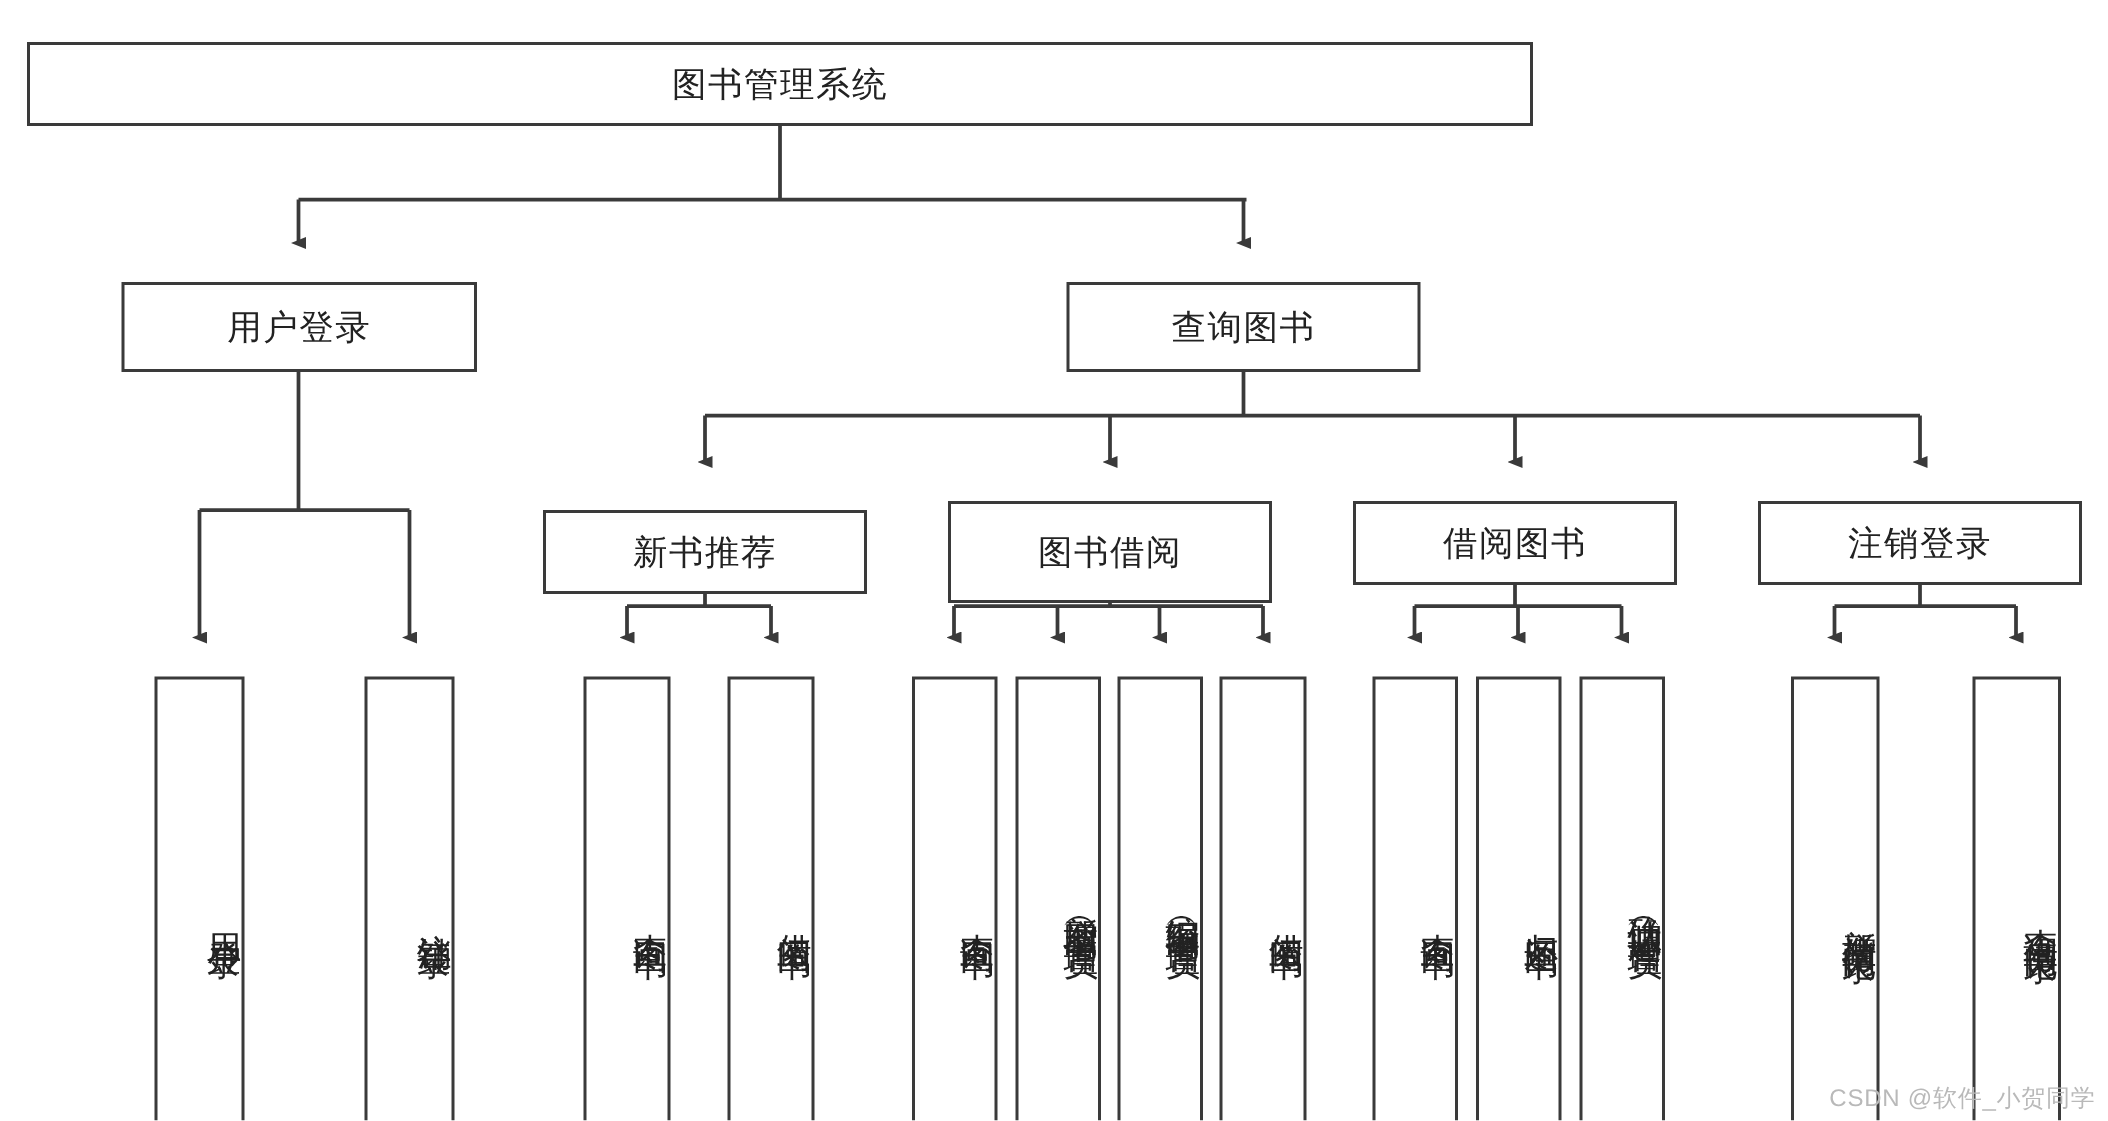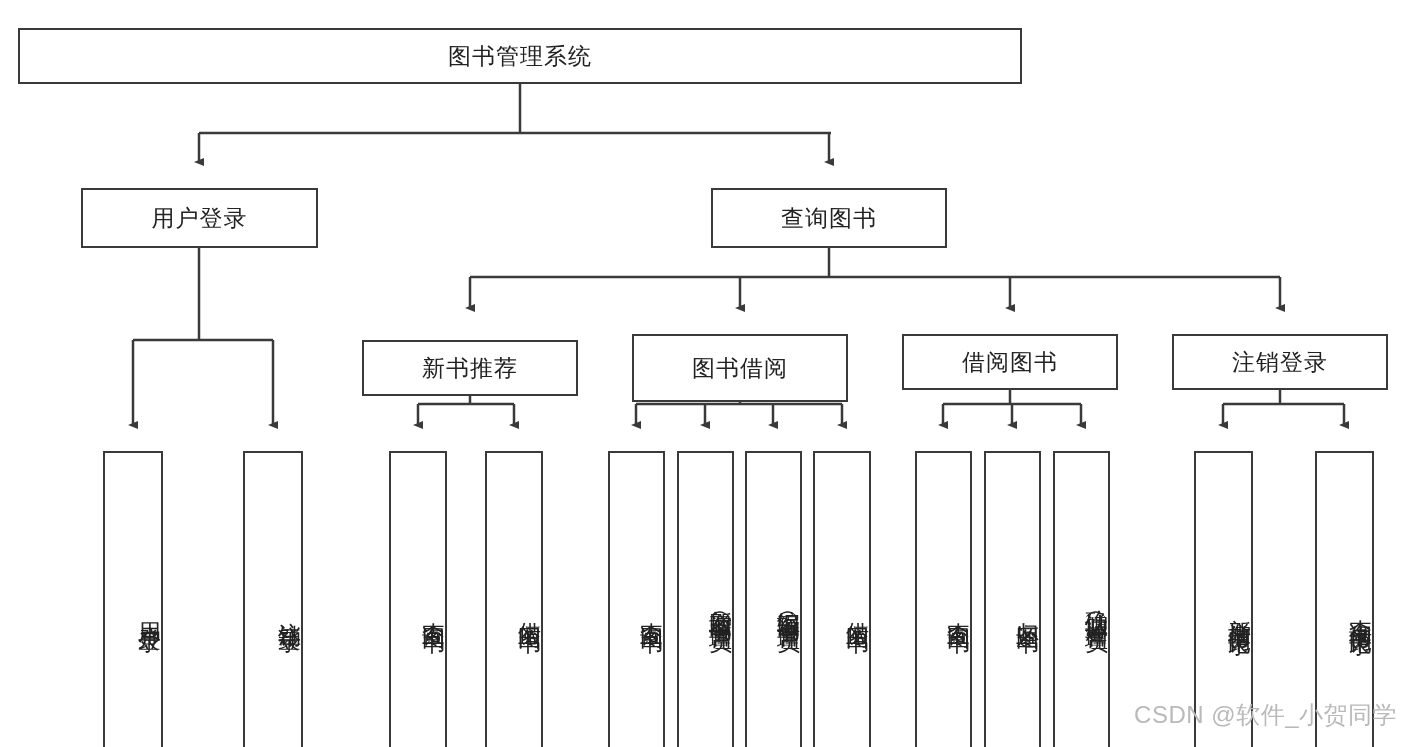--- a/index.html
+++ b/index.html
@@ -56,22 +56,22 @@
     writing-mode: vertical-rl;
     text-orientation: upright;
     line-height: 1.02;
   }
   .node.horizontal .hlabel {
     line-height: 1;
   }
   #watermark {
     position: absolute;
     right: 8px;
-    bottom: 16px;
-    font-size: 24px;
+    bottom: 4px;
+    font-size: 16px;
     color: #b9b9b9;
     letter-spacing: 0.5px;
     white-space: nowrap;
   }
 </style>
 </head>
 <body>
 
 <div id="canvas">
 

